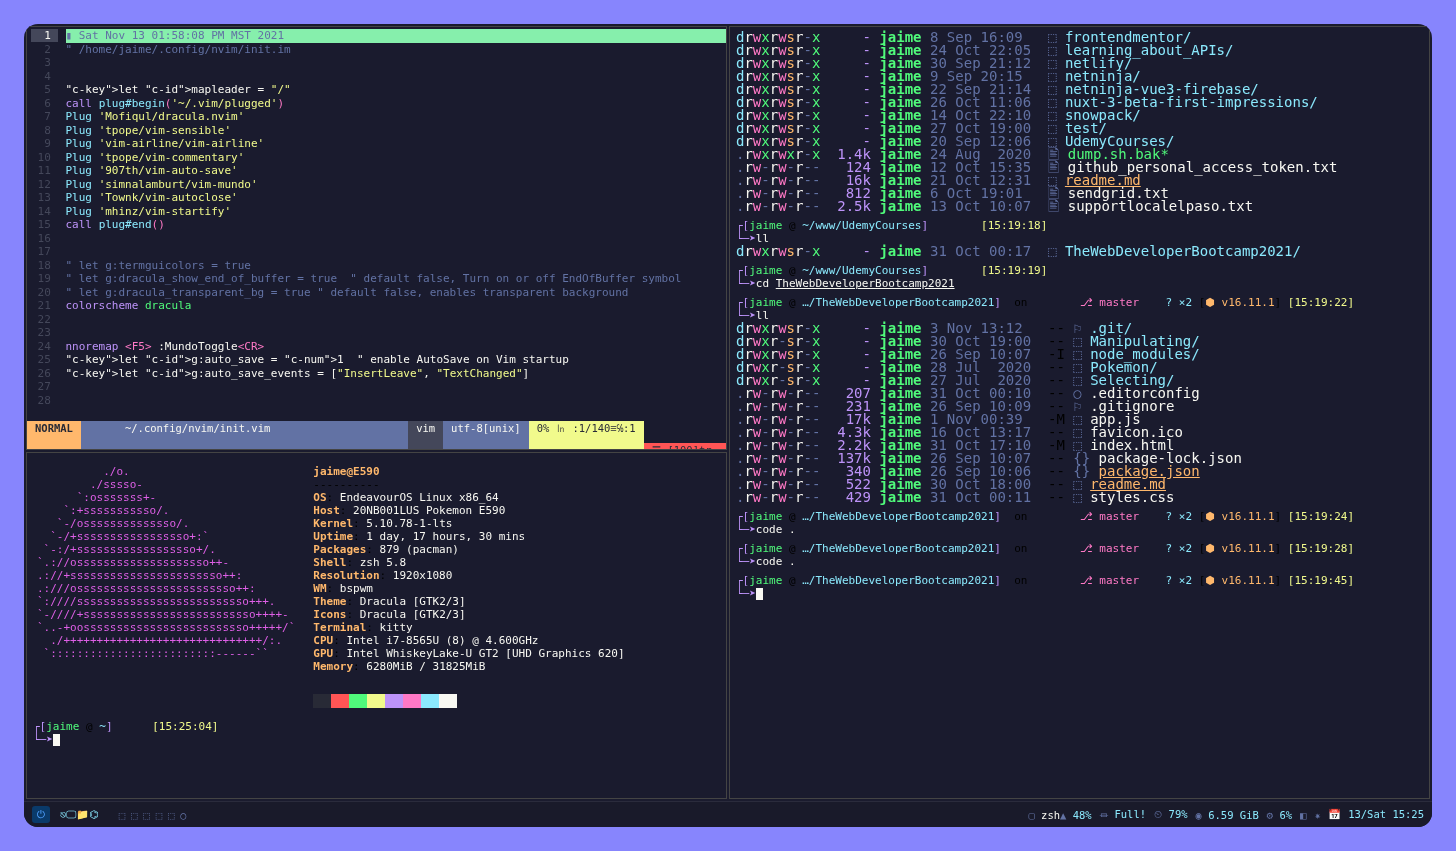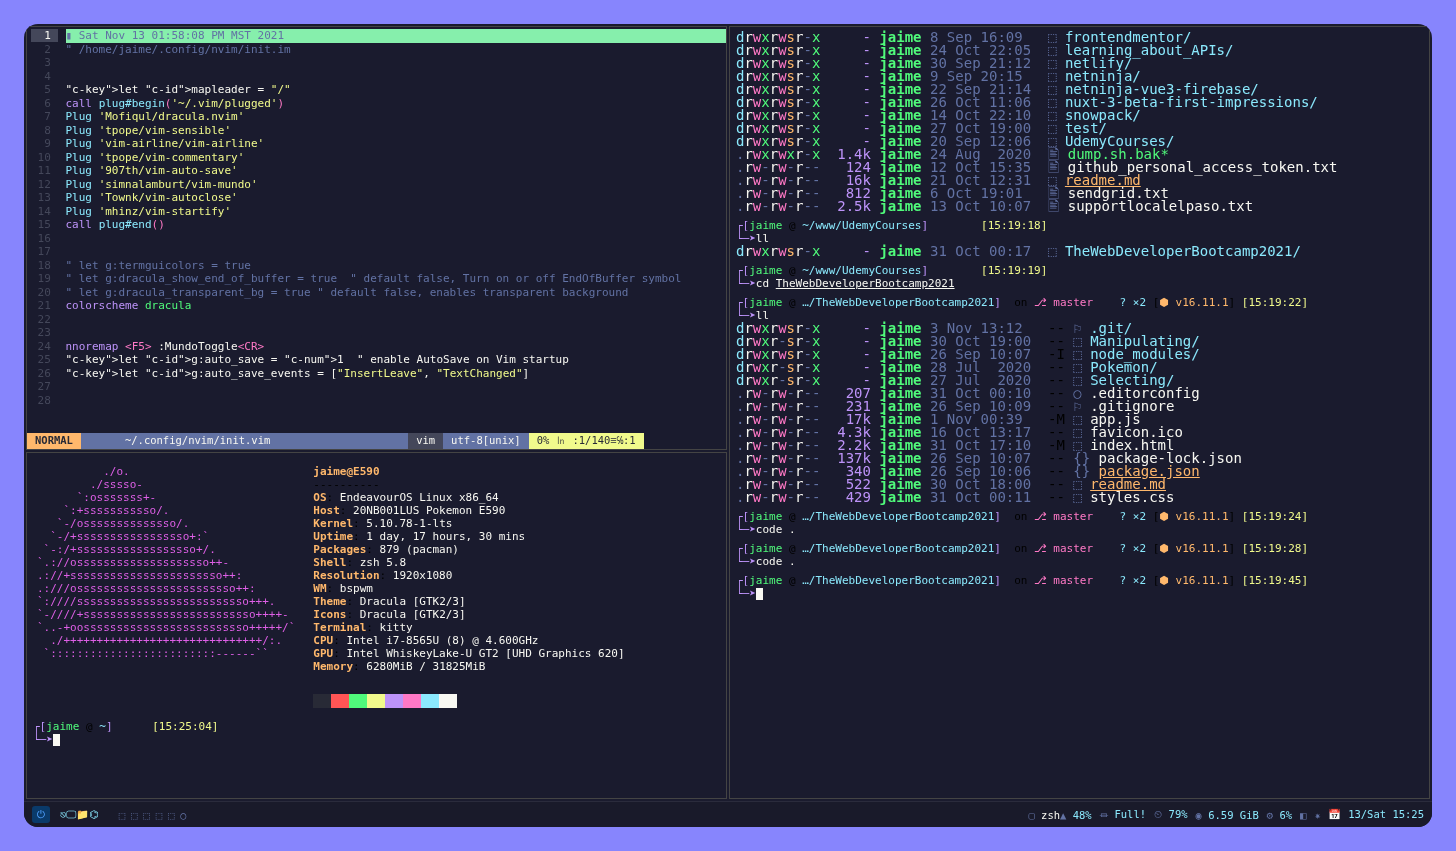--- a/index.html
+++ b/index.html
@@ -59,21 +59,21 @@
 .c-str { color:#f1fa8c; }
 .c-key { color:#bd93f9; }
 .c-func { color:#8be9fd; }
 .c-op { color:#ff79c6; }
 .c-cmt { color:#6272a4; }
 .c-id { color:#50fa7b; }
 .c-sp { color:#ff79c6; }
 .c-hl { color:#8be9fd; }
 
 
-.statusline { display:flex; height:16px; font-size:10.5px; }
+.statusline { display:flex; height:28px; font-size:10.5px; }
 .sl-seg { padding:1px 8px; }
 .sl-mode { background:#ffb86c; color:#282a36; font-weight:bold; }
 .sl-file { background:#6272a4; color:#f8f8f2; flex:1;padding-left:44px; }
 .sl-ft { background:#44475a; color:#f8f8f2; }
 .sl-enc { background:#6272a4; color:#f8f8f2; }
 .sl-pct { background:#f1fa8c; color:#282a36; }
 .sl-trail { background:#ff5555; color:#282a36;margin-top:22px; }
 
 
 .neo-wrap { display:flex; gap:18px; padding:6px 4px; }
@@ -85,21 +85,21 @@
 .swatches { display:flex; margin-top:8px; }
 .sw { width:18px; height:14px; }
 
 
 .prompt { margin-top:6px; white-space:pre; line-height:13px; }
 .prompt .bracket { color:#bd93f9; }
 .prompt .user { color:#50fa7b; }
 .prompt .path { color:#8be9fd; }
 .prompt .time { color:#f1fa8c; }
 .prompt .arrow { color:#bd93f9; }
-.prompt .branch { color:#ff79c6; }
+.prompt .branch { color:#ff79c6;margin-left:46px; }
 .prompt .node { color:#ffb86c; }
 .prompt .cmd { color:#f8f8f2; }
 .prompt .ul { text-decoration:underline; }
 
 .cursor { display:inline-block; width:7px; height:12px; background:#f8f8f2; vertical-align:text-bottom; }
 
 
 .ls-line { white-space:pre; line-height:13px; font-size:14px; }
 .perm-d { color:#8be9fd; }
 .perm-r { color:#f8f8f2; }

